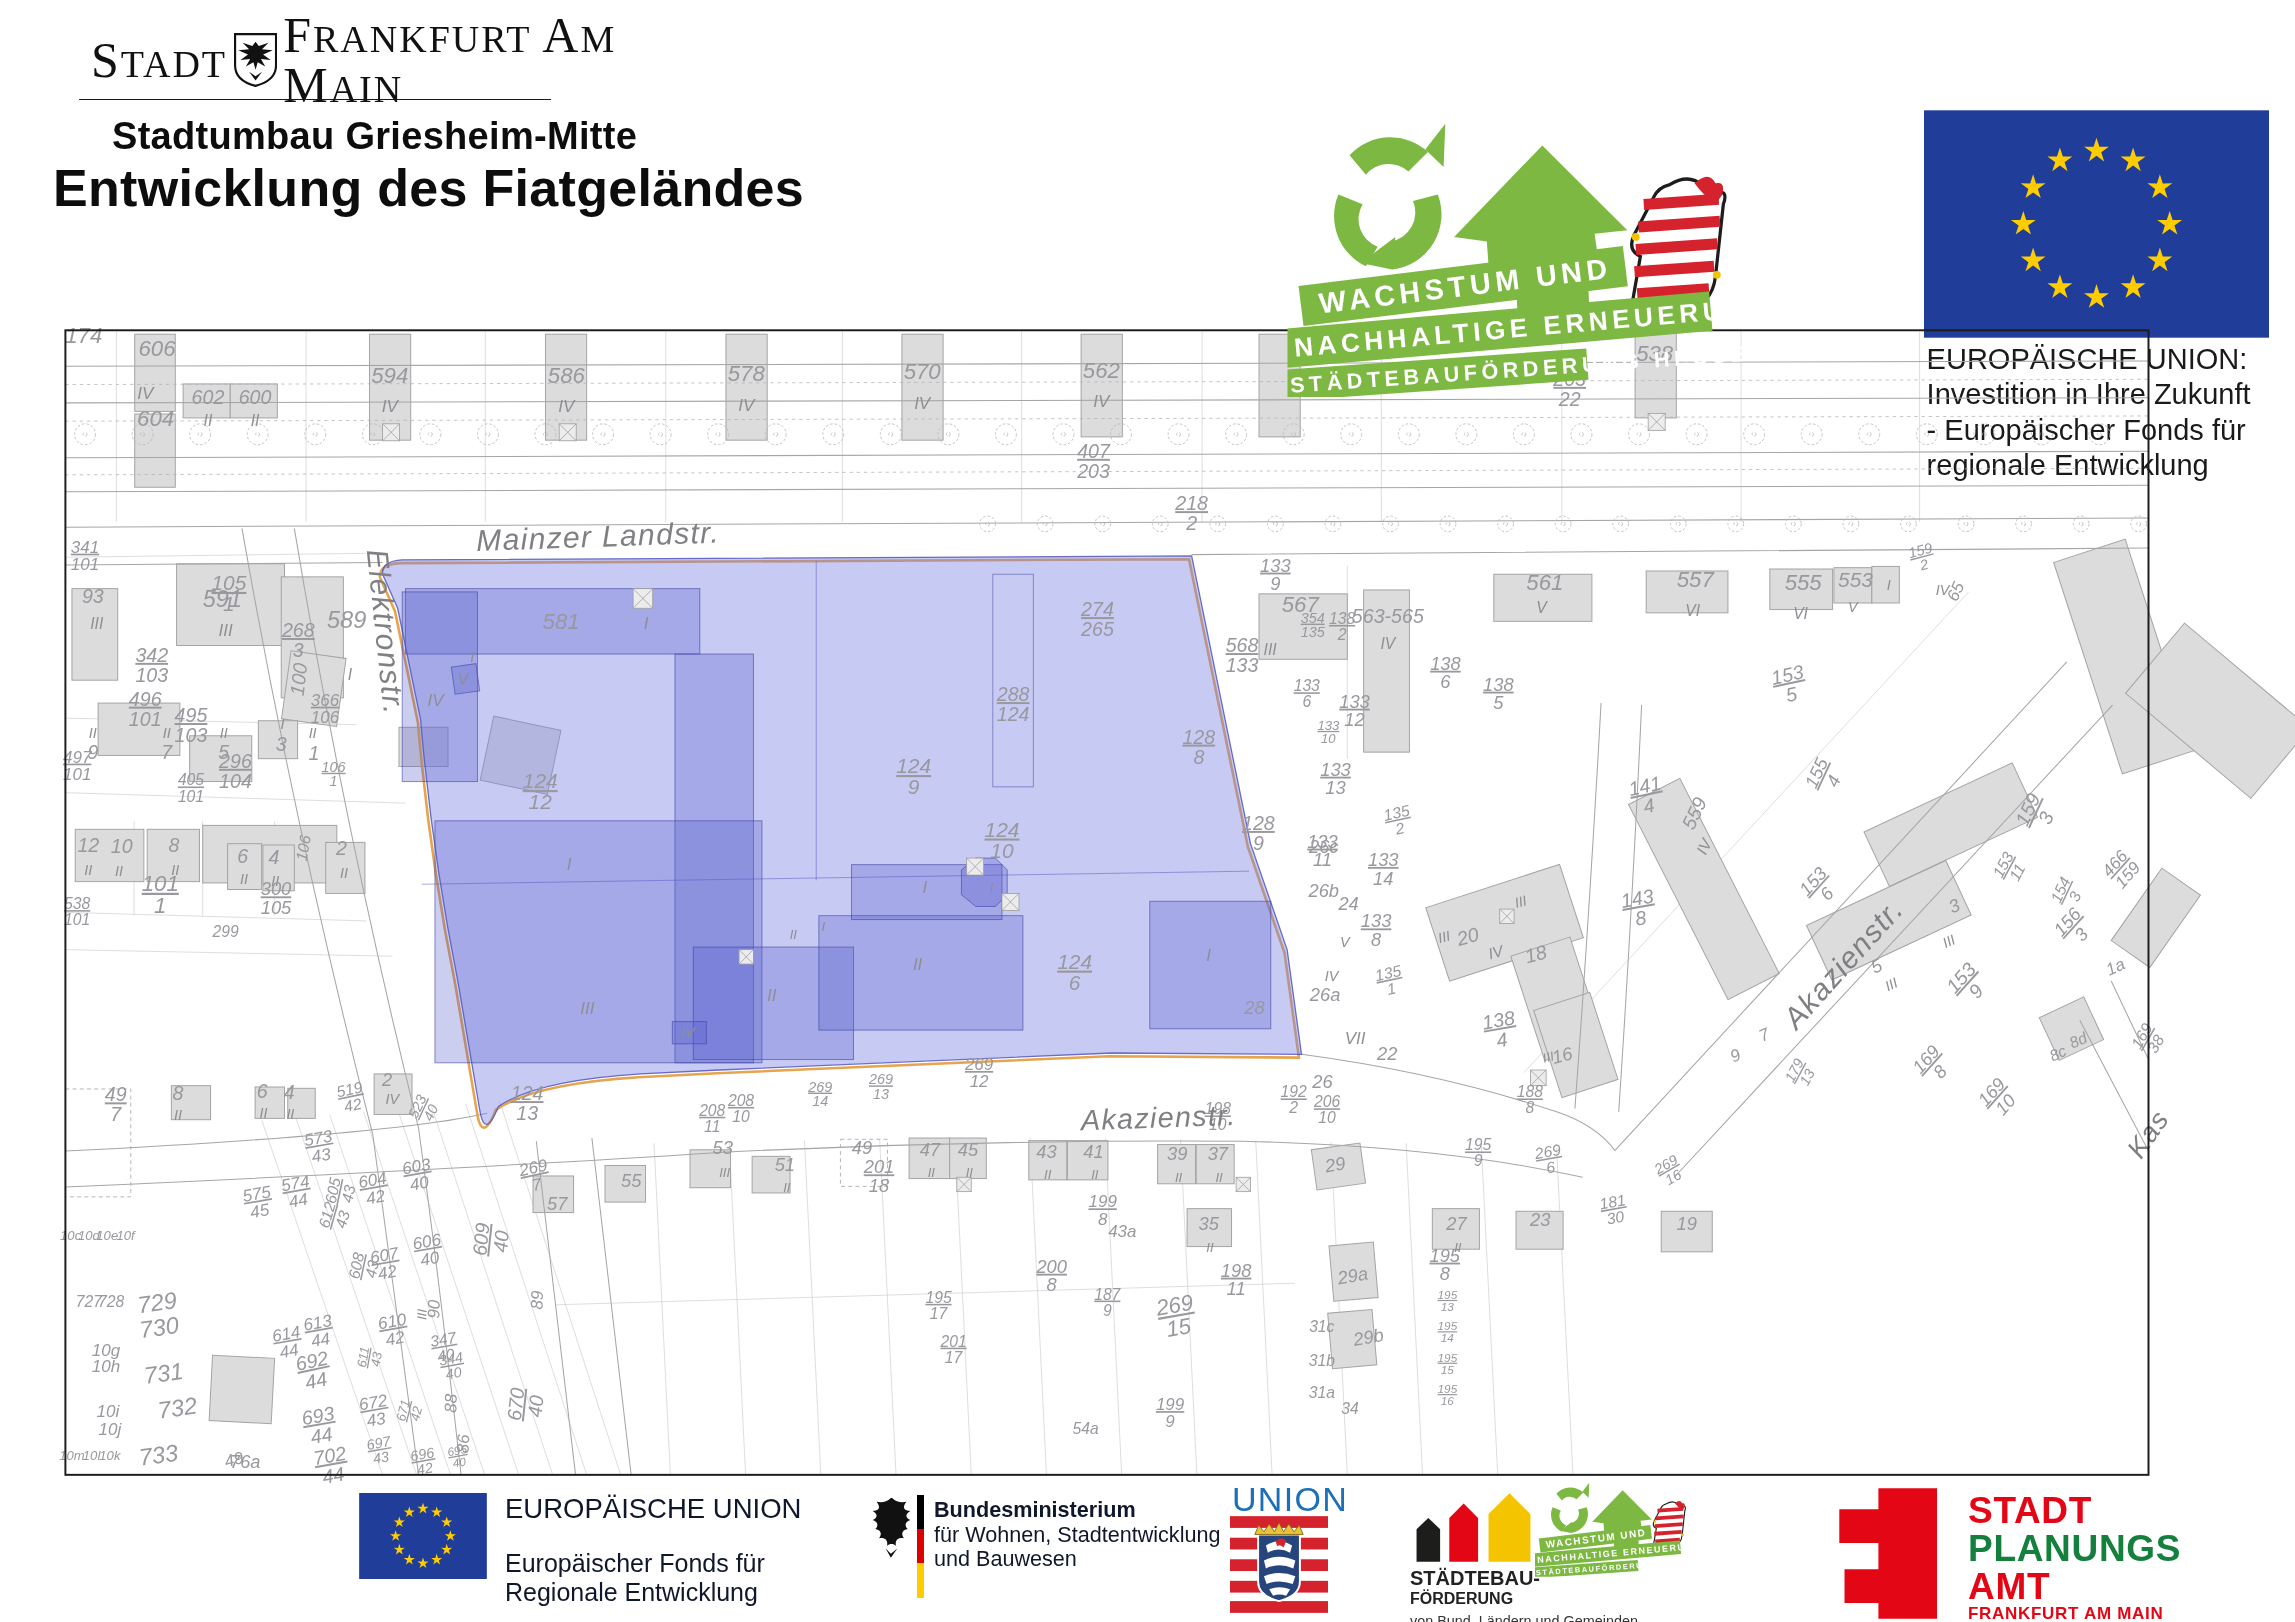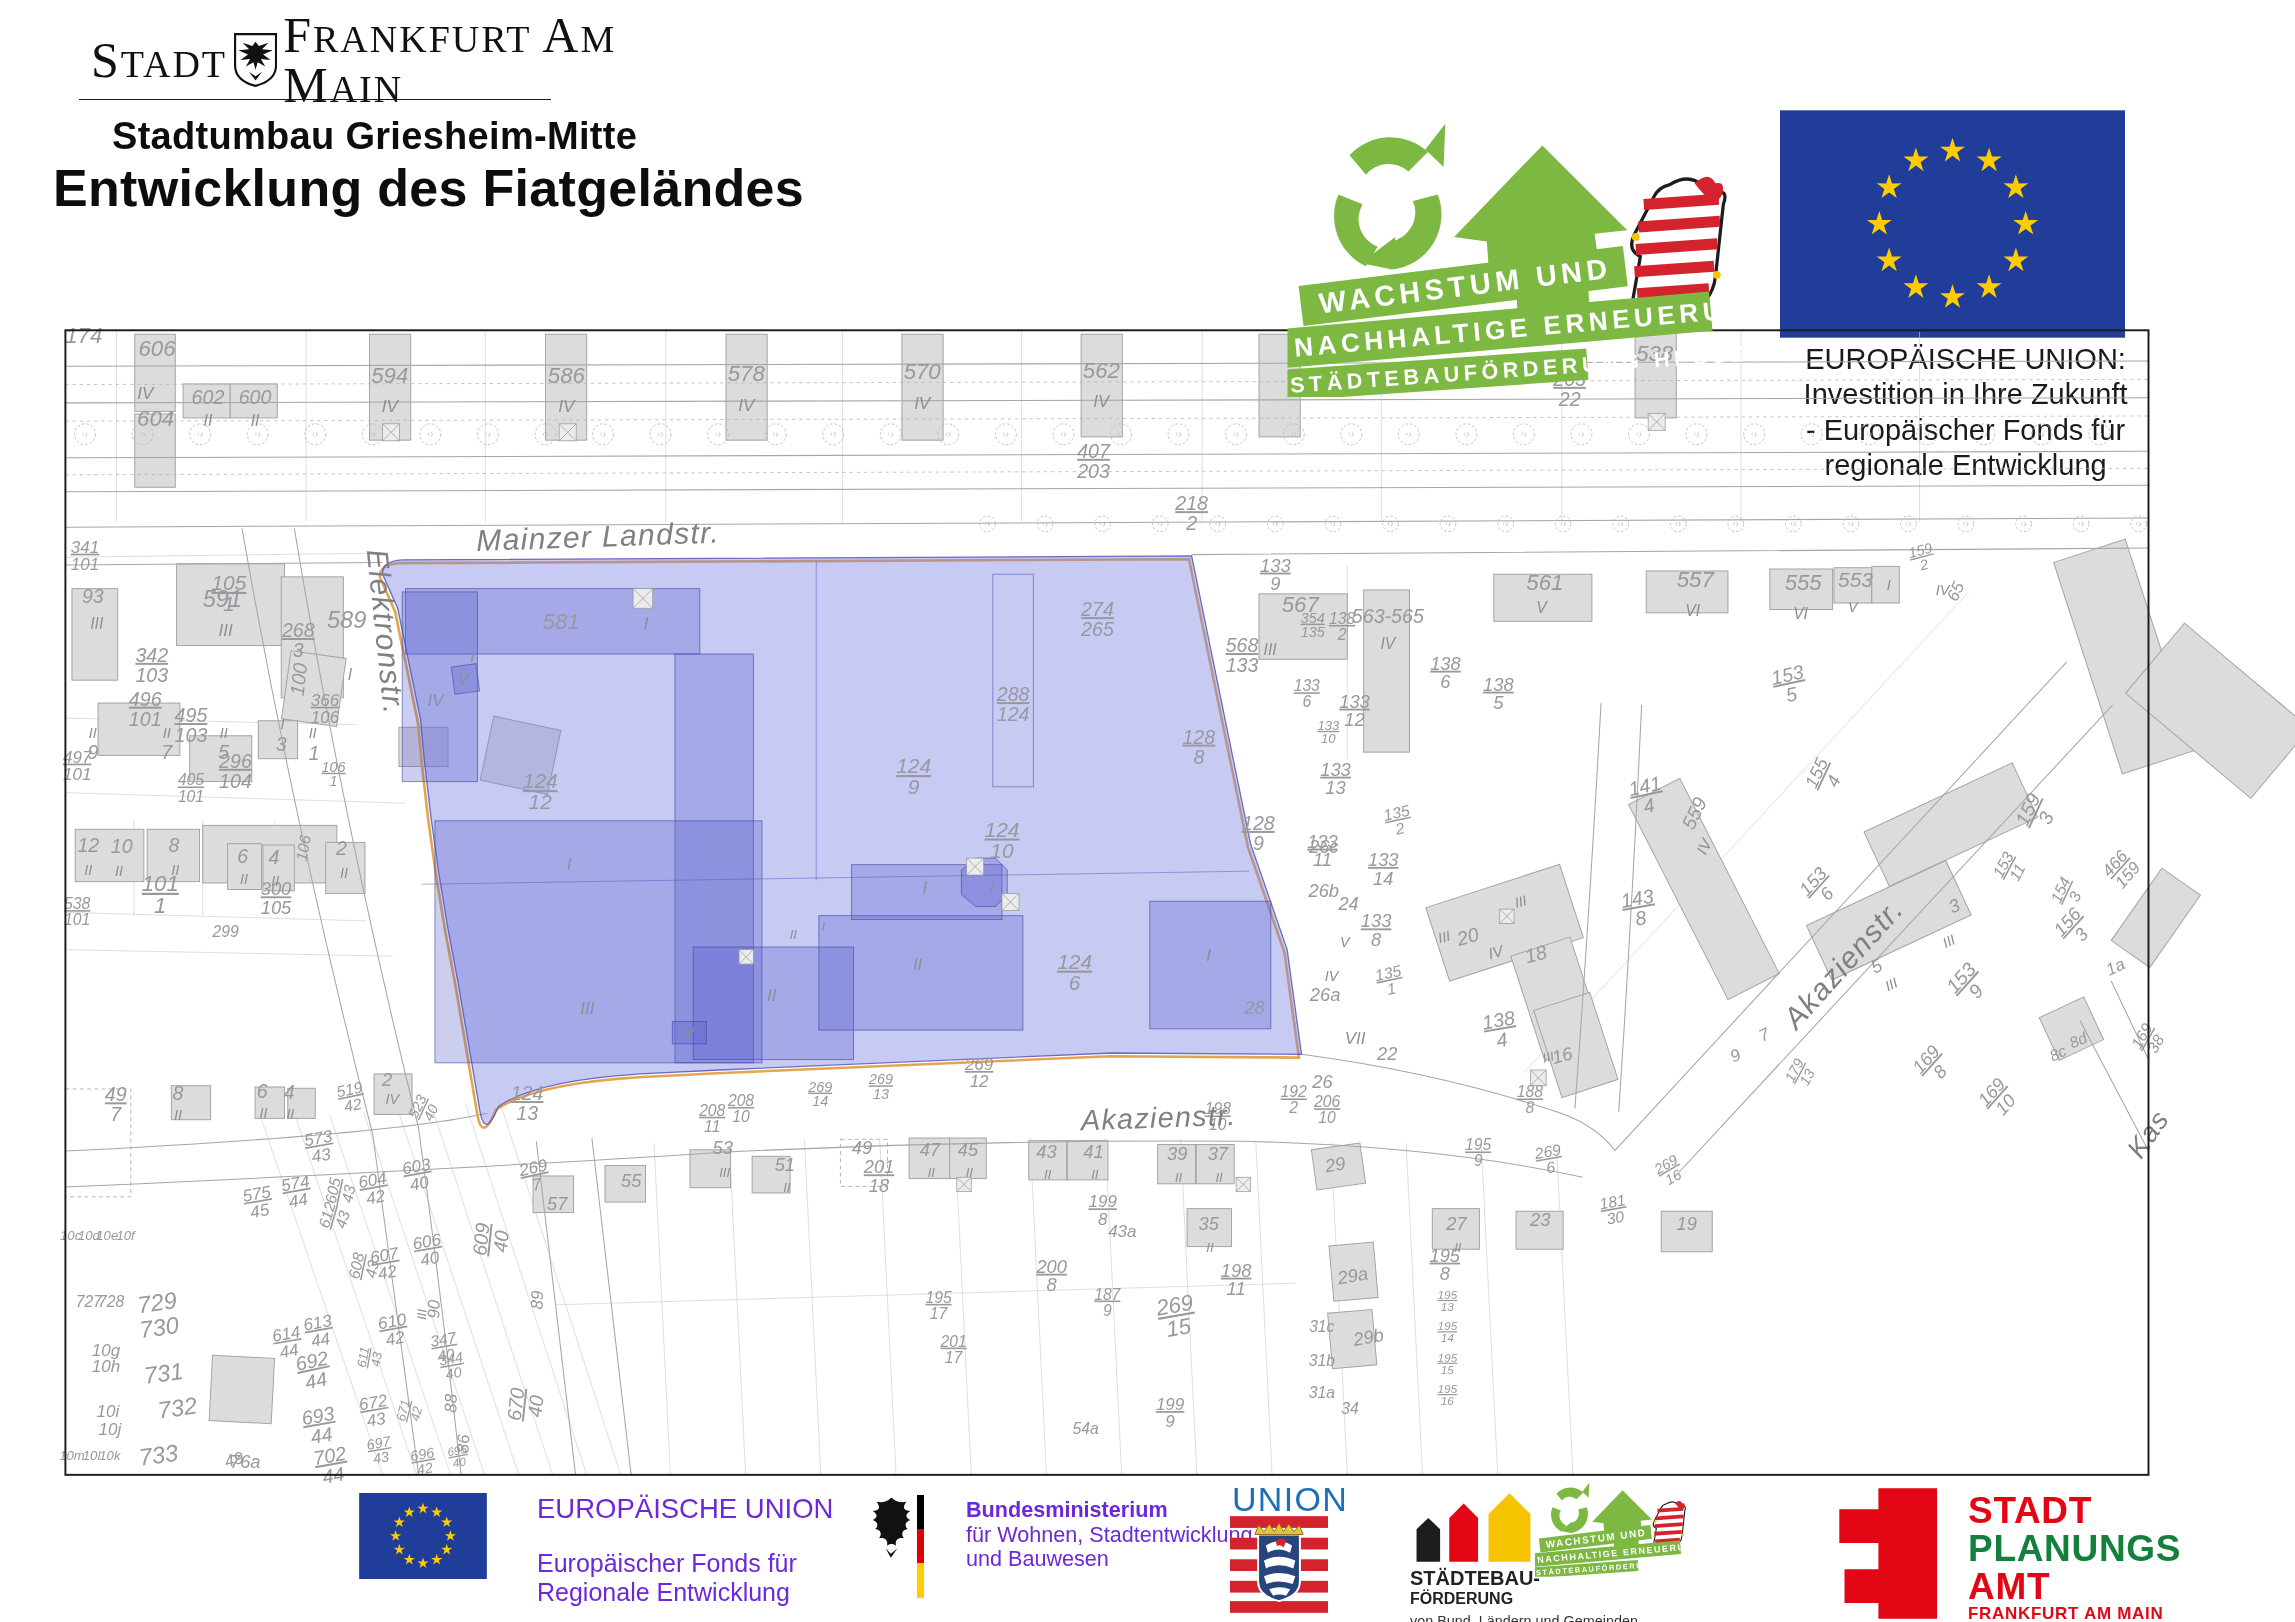--- a/index.html
+++ b/index.html
@@ -7,21 +7,21 @@
   .abs{position:absolute;}
   
   #city-logo{left:91px;top:27.5px;width:563px;height:65px;display:flex;align-items:center;gap:6.5px;
              font-family:"Liberation Serif",serif;color:#111;}
   #city-logo .word{font-size:38px;letter-spacing:2px;line-height:1;}
   #city-logo .word .big{font-size:50px;}
   #logo-rule{left:79px;top:99px;width:472px;height:1.3px;background:#1a1a1a;}
   #subtitle{left:72px;top:115px;font-size:38px;font-weight:700;color:#0d0d0d;letter-spacing:0.3px;margin-left:40px;}
   #main-title{left:53px;top:158px;font-size:52px;font-weight:700;color:#0d0d0d;letter-spacing:0.3px;}
   
-  #eu-top{left:1780px;top:110px;width:370px;text-align:center;}
+  #eu-top{left:1924px;top:110px;width:370px;}
   #eu-top .flag{width:345px;height:228px;position:relative;}
   #eu-top .cap{background:#fff;padding:3.9px 0 6.5px 2.6px;font-size:29px;line-height:1.22;color:#1a1a1a;width:366px;}
   
   #prog-logo-top{left:1287px;top:116px;width:478px;height:281px;z-index:40;}
   
   #map-wrap{left:0;top:0;width:1819px;height:1622px;z-index:10;}
   svg text{font-family:"Liberation Sans",sans-serif;}
   .lbl{fill:#98989e;font-style:italic;}
   .lbl .u{text-decoration:underline;}
   .roman{fill:#8e8e94;font-style:italic;}
@@ -29,21 +29,21 @@
   .bld{fill:#dcdcdc;stroke:#a3a3a3;stroke-width:1.5;}
   .bldd{fill:none;stroke:#b5b5b5;stroke-width:1.5;stroke-dasharray:6 5;}
   .dark{fill:rgba(86,92,204,0.30);stroke:rgba(62,66,160,0.6);stroke-width:1.5;}
   .outl{fill:none;stroke:rgba(70,74,170,0.55);stroke-width:1.5;}
   .tree{fill:none;stroke:#b9b9b9;stroke-width:1.3;stroke-dasharray:4 3;}
   .xm{stroke:#9d9d9d;stroke-width:1.2;fill:#ececec;}
   .road{stroke:#a6a6a6;stroke-width:1.6;fill:none;}
   .roadd{stroke:#b3b3b3;stroke-width:1.2;fill:none;stroke-dasharray:5 6;}
   .ptex{stroke:#cccccc;stroke-width:1;fill:none;}
   
-  .ftxt{color:#6d28d9;margin-left:32px;}
+  .ftxt{color:#0f172a;}
   #f-eu-title{left:505px;top:1493px;font-size:27.5px;}
   #f-eu-l1{left:505px;top:1549px;font-size:25px;}
   #f-eu-l2{left:505px;top:1578px;font-size:25px;}
   #f-bund-l1{left:934px;top:1497px;font-size:21.6px;font-weight:700;}
   #f-bund-l2{left:934px;top:1522px;font-size:21.6px;}
   #f-bund-l3{left:934px;top:1546px;font-size:21.6px;}
   #f-hessen-title{left:1232px;top:1480px;font-size:34px;color:#1d70b7;letter-spacing:1.3px;}
   #f-st-l1{left:1410px;top:1567px;font-size:20px;font-weight:700;color:#222;}
   #f-st-l2{left:1410px;top:1590px;font-size:16px;font-weight:700;color:#222;}
   #f-st-l3{left:1410px;top:1613px;font-size:14.4px;color:#333;}

